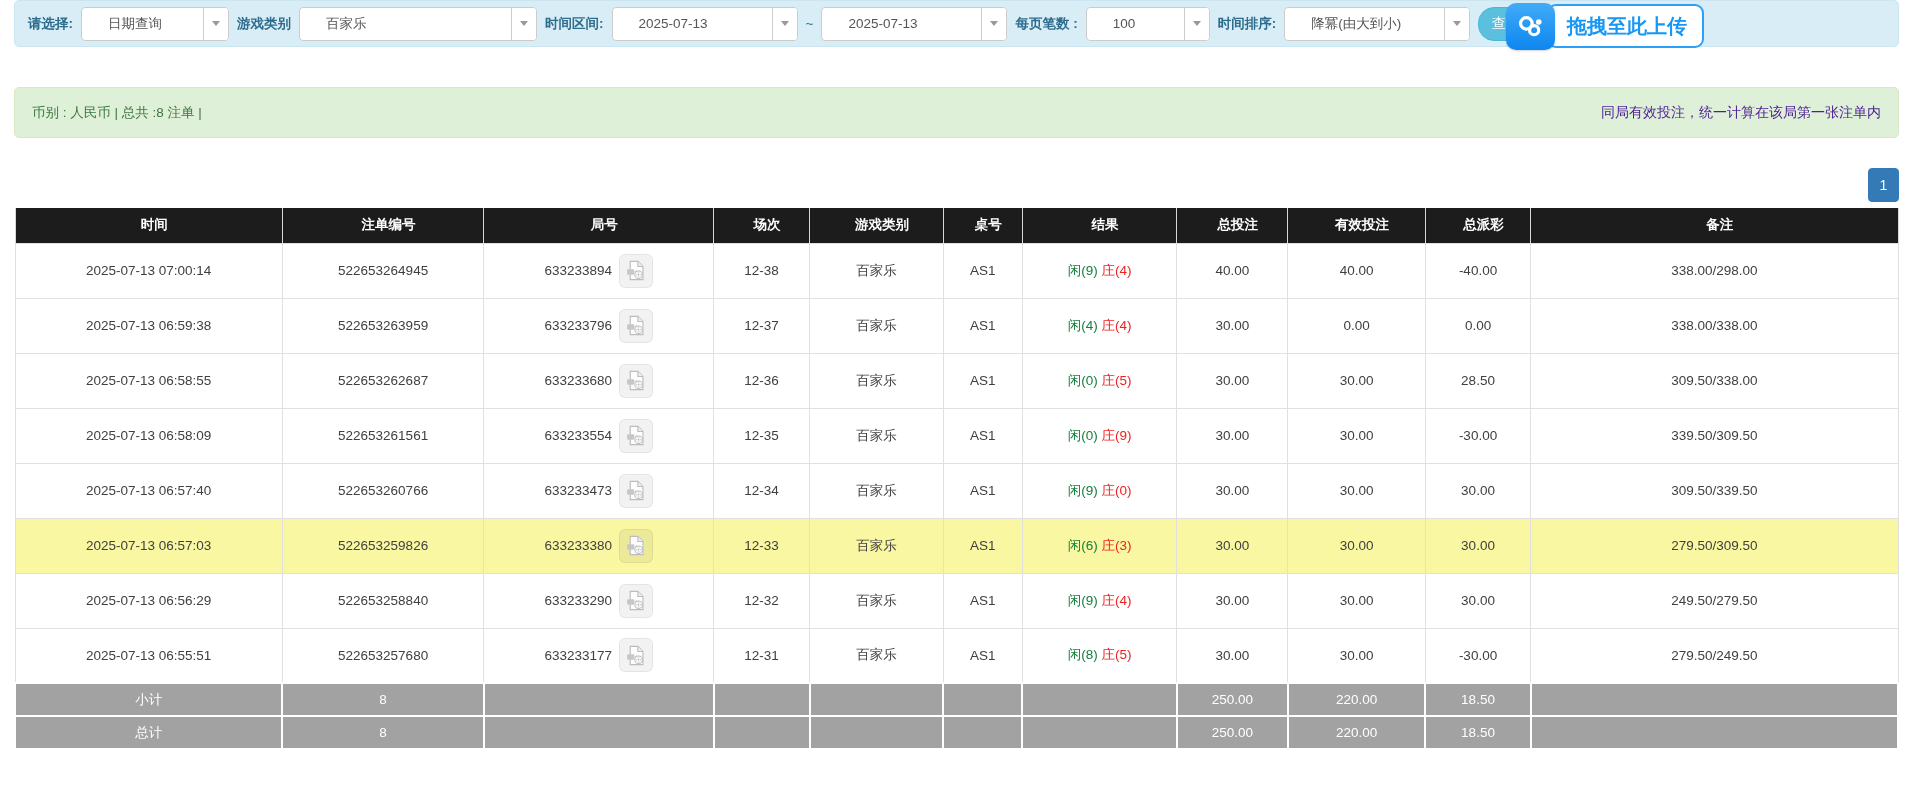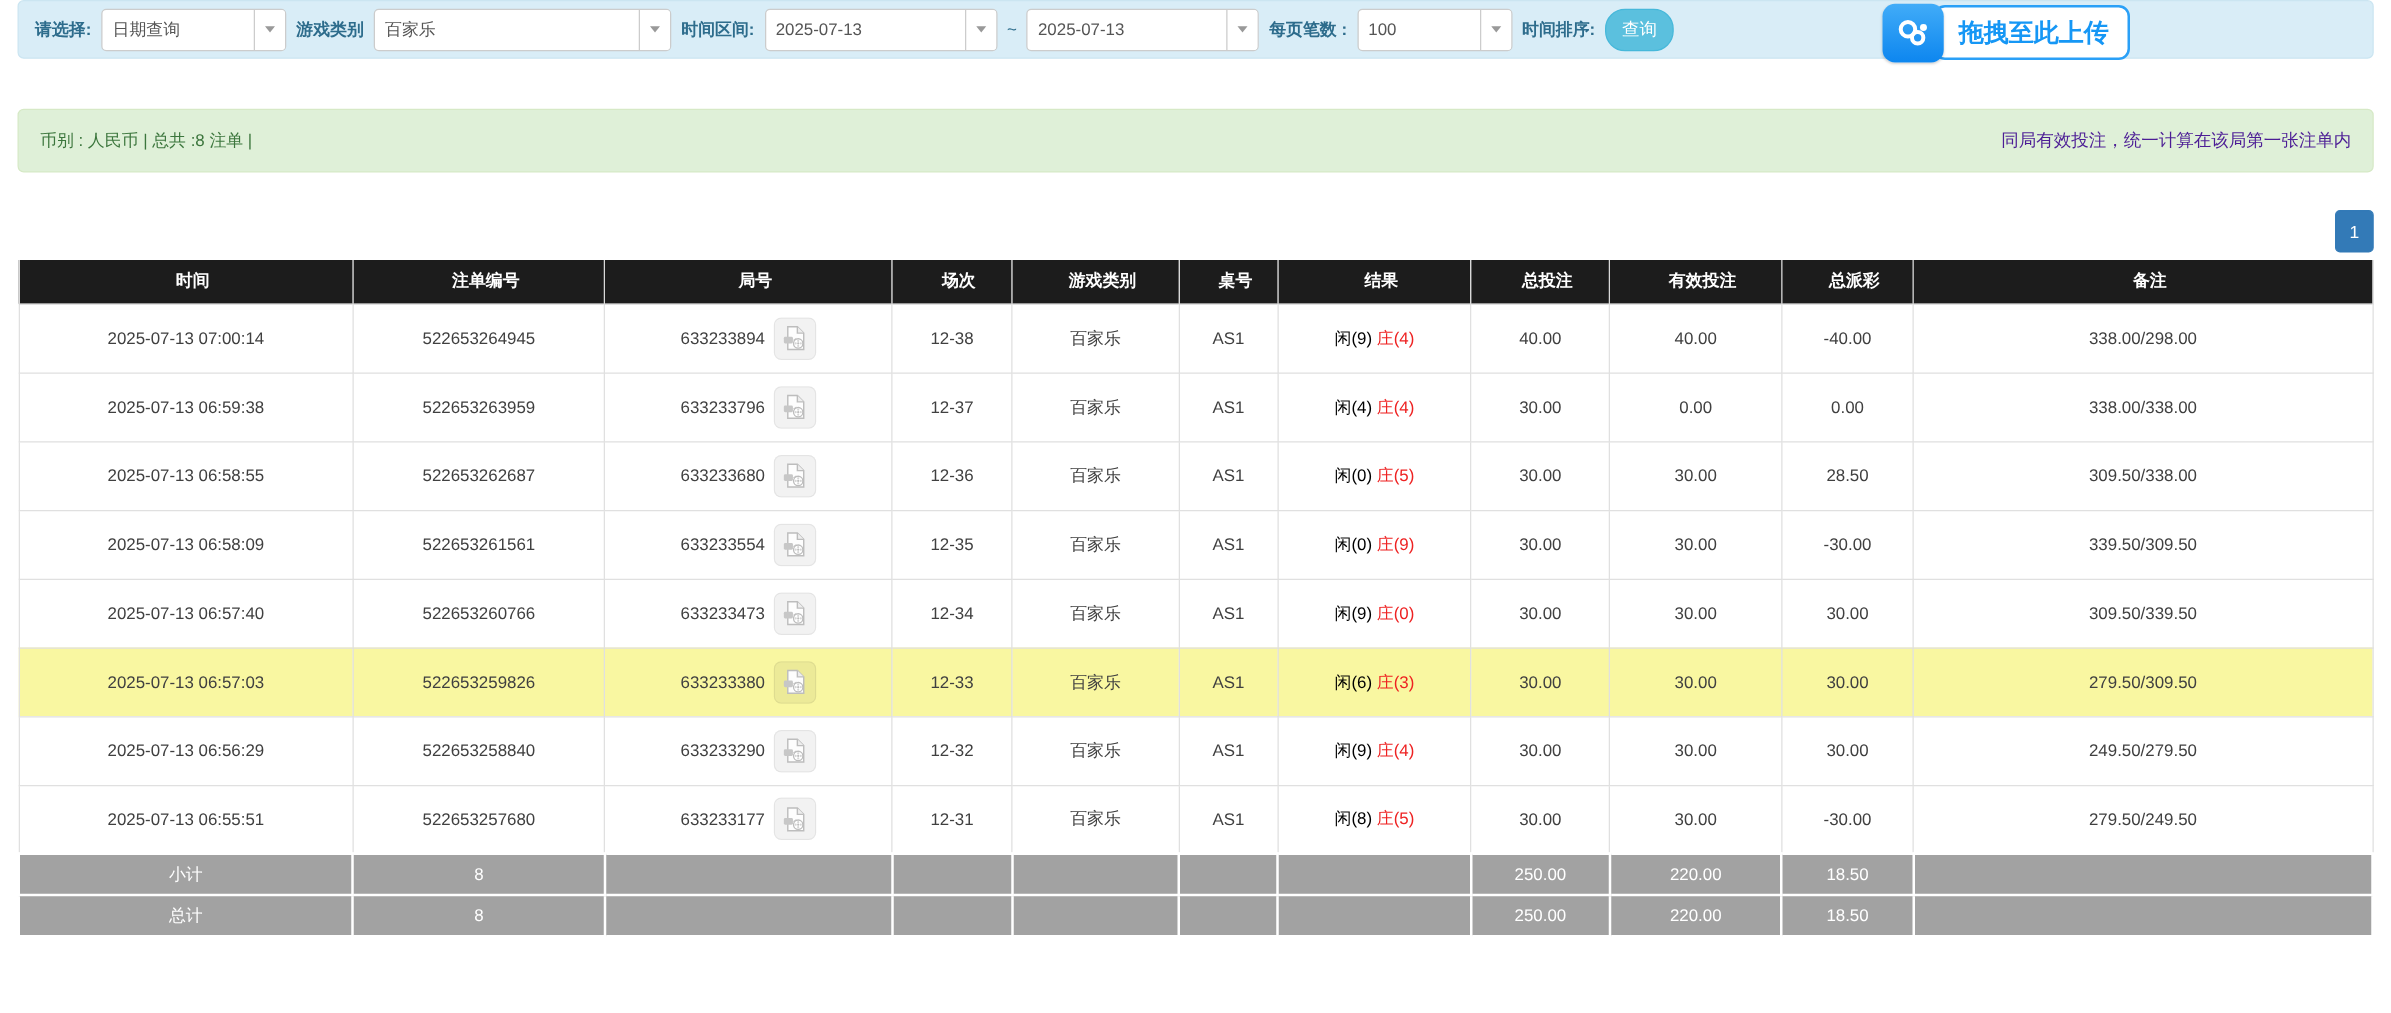--- a/index.html
+++ b/index.html
@@ -31,21 +31,21 @@
   .filter-bar {
     background:#d9edf7; border:1px solid #cbe5f1; border-radius:5px;
     height:47px; display:flex; align-items:center; gap:8px; padding:0 13px;
     font-size:13.5px; white-space:nowrap;
   }
   .f-label { color:#2d6c8c; font-weight:bold; }
   .select {
     background:#fff; border:1px solid #ccc; border-radius:4px; height:34px;
     display:flex; align-items:center; color:#555; cursor:pointer; overflow:hidden;
   }
-  .sel-value { flex:1; padding:0 8px; overflow:hidden; text-overflow:ellipsis; }
+  .sel-value { flex:1; padding:0 26px; overflow:hidden; text-overflow:ellipsis; }
   .sel-arrow { width:25px; align-self:stretch; border-left:1px solid #ccc; display:flex; align-items:center; justify-content:center; background:#fff; }
   .caret { width:0; height:0; border-left:4px solid transparent; border-right:4px solid transparent; border-top:5px solid #999; }
   .w-type{width:148px} .w-game{width:238px} .w-date{width:186px} .w-per{width:124px} .w-sort{width:186px}
   .tilde { color:#31708f; }
   .search-btn {
     width:55px; height:34px; background:#5bc0de; border:1px solid #46b8da; border-radius:16px;
     color:#fff; font-size:14px; display:flex; align-items:center; justify-content:center; cursor:pointer;
     font-family:inherit;
   }
 
@@ -76,21 +76,21 @@
     border:1px solid #e0e0e0;
   }
   .records tbody tr.highlight td { background:#f9f7a1; }
   .round-cell { display:flex; align-items:center; justify-content:center; gap:7px; }
   .video-btn {
     width:34px; height:34px; border-radius:6px; padding:0;
     background:rgba(0,0,0,.05); border:1px solid rgba(0,0,0,.06);
     display:inline-flex; align-items:center; justify-content:center; cursor:pointer;
   }
   .video-btn svg { width:23px; height:23px; }
-  .result-player { color:#000000; }
+  .result-player { color:#15803d; }
   .result-banker { color:#ee2222; }
   td.val-blue { color:#3366cc; cursor:pointer; }
   td.neg { color:#ee2222; }
   .records tfoot td {
     background:#a2a2a2; color:#fff; height:33px; text-align:center;
     border:2px solid #fff; font-size:13.5px;
   }
 </style>
 </head>
 <body>
@@ -145,20 +145,26 @@
 
     <span class="f-label">每页笔数 :</span>
     <div class="select w-per">
       <span class="sel-value">100</span>
       <span class="sel-arrow">
           <i class="caret"></i>
         </span>
     </div>
 
     <span class="f-label">时间排序:</span>
+    <div class="select w-sort">
+      <span class="sel-value">降冪(由大到小)</span>
+      <span class="sel-arrow">
+          <i class="caret"></i>
+        </span>
+    </div>
 
     <button class="search-btn">查询</button>
   </div>
 
   <div class="alert-success">
     <span>币别 : 人民币 | 总共 :8 注单 |</span>
     <span class="alert-notice">同局有效投注，统一计算在该局第一张注单内</span>
   </div>
 
   <div class="pager-row">

